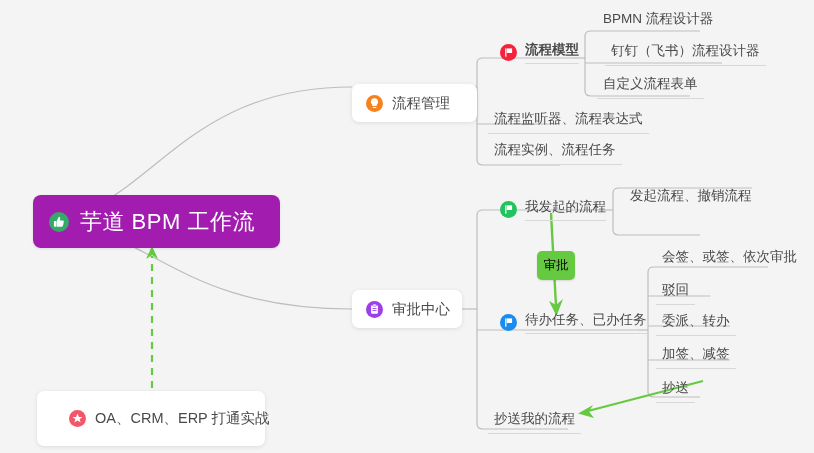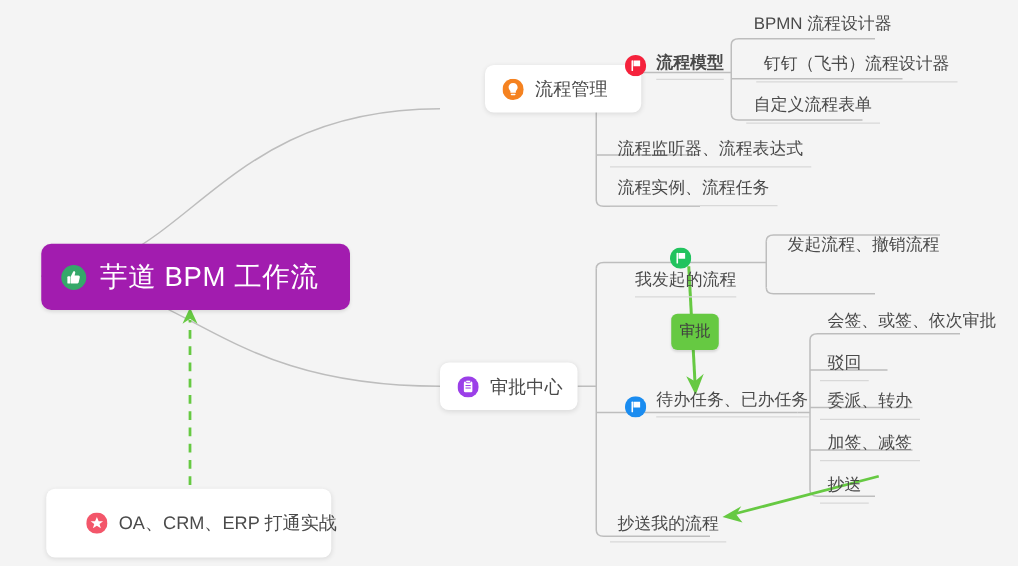--- a/index.html
+++ b/index.html
@@ -63,21 +63,21 @@
     padding: 0 14px;
     box-sizing: border-box;
     height: 38px;
   }
   .card .card-label {
     color: #4a4a4a;
     font-size: 14.5px;
     margin-left: 9px;
     white-space: nowrap;
   }
-  #card-process   { left: 352px; top: 52px;  width: 125px; margin-left: 36px; }
+  #card-process   { left: 352px; top: 84px;  width: 125px; }
   #card-approval  { left: 352px; top: 290px; width: 110px; }
   #card-oa {
     left: 37px; top: 391px; width: 228px; height: 55px; padding-left: 32px;
   }
   #card-oa .card-label { font-size: 14.5px; }
 
   
   .leaf {
     position: absolute;
     font-size: 13.5px;
@@ -99,21 +99,21 @@
     flex: 0 0 auto;
   }
   .ibadge svg { display: block; }
   .ibadge.big { width: 22px; height: 22px; }
 
   
   .pill {
     position: absolute;
     background: #66c942;
     border-radius: 5px;
-    color: #404040;
+    color: #000000;
     font-size: 12.5px;
     display: flex;
     align-items: center;
     justify-content: center;
     box-shadow: 0 1px 2px rgba(0,0,0,0.12);
   }
   #pill-approve { left: 537px; top: 251px; width: 38px; height: 29px; }
 </style>
 </head>
 <body>
@@ -256,34 +256,34 @@
 
   <div class="leaf ul" style="left:597px; top:75px;">
     <span>自定义流程表单</span>
   </div>
 
   <div class="leaf ul" style="left:605px; top:42px;">
     <span>钉钉（飞书）流程设计器</span>
   </div>
 
   <div class="leaf" style="left:494px; top:198px;">
-    <span style="display:inline-flex; align-items:center;flex-direction:column;">
+    <span style="display:inline-flex; align-items:center;">
       <span class="ibadge">
         <svg width="17" height="17" viewBox="0 0 17 17">
           <circle cx="8.5" cy="8.5" r="8.5" fill="#22c35e"></circle>
           <rect x="5.2" y="4.2" width="1.25" height="8.6" rx="0.5" fill="#ffffff"></rect>
           <path d="M6.8 4.4 L12.1 4.4 L12.1 9.0 L6.8 9.0 Z" fill="#ffffff"></path>
         </svg>
       </span>
       <span style="margin-left:8px; border-bottom:1px solid #d8d8d8; padding-bottom:4px;">我发起的流程</span>
     </span>
   </div>
 
   <div class="leaf" style="left:494px; top:311px;">
-    <span style="display:inline-flex; align-items:flex-end;">
+    <span style="display:inline-flex; align-items:center;">
       <span class="ibadge">
         <svg width="17" height="17" viewBox="0 0 17 17">
           <circle cx="8.5" cy="8.5" r="8.5" fill="#1a8cf0"></circle>
           <rect x="5.2" y="4.2" width="1.25" height="8.6" rx="0.5" fill="#ffffff"></rect>
           <path d="M6.8 4.4 L12.1 4.4 L12.1 9.0 L6.8 9.0 Z" fill="#ffffff"></path>
         </svg>
       </span>
       <span style="margin-left:8px; border-bottom:1px solid #d8d8d8; padding-bottom:4px;">待办任务、已办任务</span>
     </span>
   </div>

